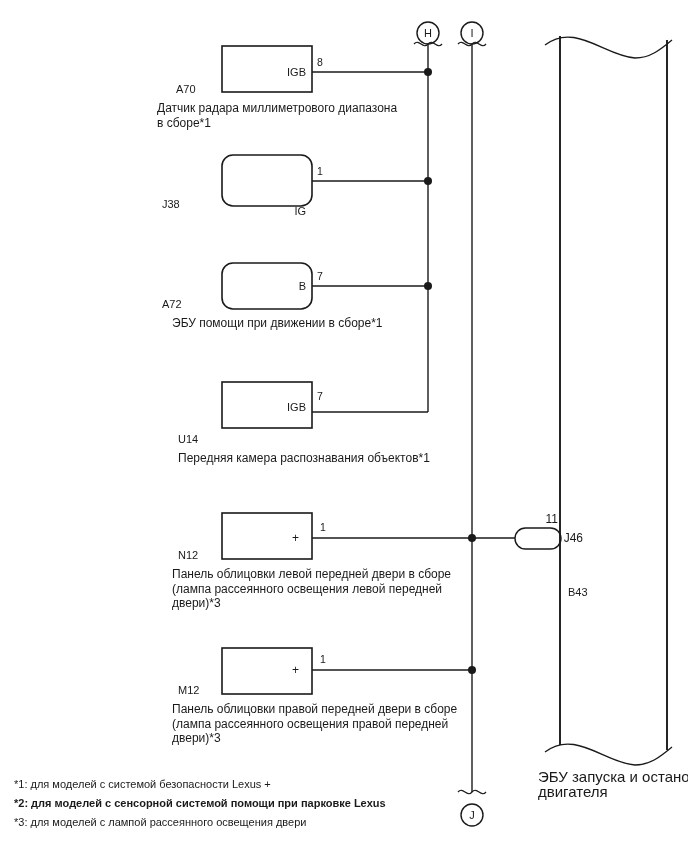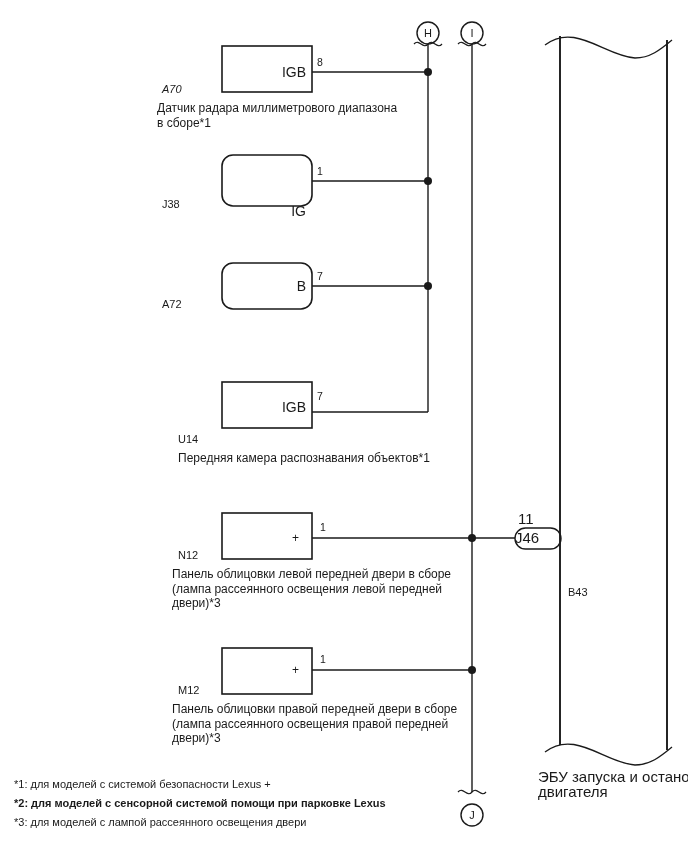--- a/index.html
+++ b/index.html
@@ -46,40 +46,40 @@
   }
   .pin-num {
     position: absolute;
     font-size: 10.5px;
     line-height: 12px;
     color: #1a1a1a;
     white-space: pre;
   }
   .term-name {
     position: absolute;
-    font-size: 14px;
+    font-size: 11px;
     line-height: 12px;
     color: #1a1a1a;
     white-space: pre;
     text-align: right;
   }
   .circ-lbl {
     position: absolute;
     font-size: 11px;
     line-height: 12px;
     color: #1a1a1a;
     text-align: center;
     white-space: pre;
   }
   .conn-lbl {
     position: absolute;
-    font-size: 15px;
-    line-height: 12px;
-    color: #1a1a1a;
-    text-align: left;
+    font-size: 12px;
+    line-height: 12px;
+    color: #1a1a1a;
+    text-align: right;
     white-space: pre;
   }
   .ecu-lbl {
     position: absolute;
     font-size: 15px;
     line-height: 14.5px;
     color: #1a1a1a;
     white-space: pre;
   }
   .footnote {
@@ -155,31 +155,32 @@
       <circle cx="428" cy="181" r="4"></circle>
       <circle cx="428" cy="286" r="4"></circle>
 
       <circle cx="472" cy="538" r="4"></circle>
       <circle cx="472" cy="670" r="4"></circle>
     </g>
   </svg>
 
   <div class="term-name" style="left:258px; top:66px; width:48px;">IGB</div>
   <div class="pin-num" style="left:317px; top:56px;">8</div>
-  <div class="comp-code" style="left:162px; top:82px;font-style:italic;">A70</div>
+  <div class="comp-code" style="left:176px; top:82px;">A70</div>
   <div class="comp-desc" style="left:157px; top:101px;">Датчик радара миллиметрового диапазона
 в сборе*1</div>
 
   <div class="term-name" style="left:258px; top:175px; width:48px;margin-top:30px;">IG</div>
   <div class="pin-num" style="left:317px; top:165px;">1</div>
   <div class="comp-code" style="left:162px; top:197px;">J38</div>
 
   <div class="term-name" style="left:258px; top:280px; width:48px;">B</div>
   <div class="pin-num" style="left:317px; top:270px;">7</div>
   <div class="comp-code" style="left:162px; top:297px;">A72</div>
+  <div class="comp-desc" style="left:172px; top:316px;">ЭБУ помощи при движении в сборе*1</div>
 
   <div class="term-name" style="left:258px; top:401px; width:48px;">IGB</div>
   <div class="pin-num" style="left:317px; top:390px;">7</div>
   <div class="comp-code" style="left:178px; top:432px;">U14</div>
   <div class="comp-desc" style="left:178px; top:451px;">Передняя камера распознавания объектов*1</div>
 
   <div class="plus-sym" style="left:292px; top:532px;">+</div>
   <div class="pin-num" style="left:320px; top:521px;">1</div>
   <div class="comp-code" style="left:178px; top:548px;">N12</div>
   <div class="comp-desc" style="left:172px; top:567px;">Панель облицовки левой передней двери в сборе

